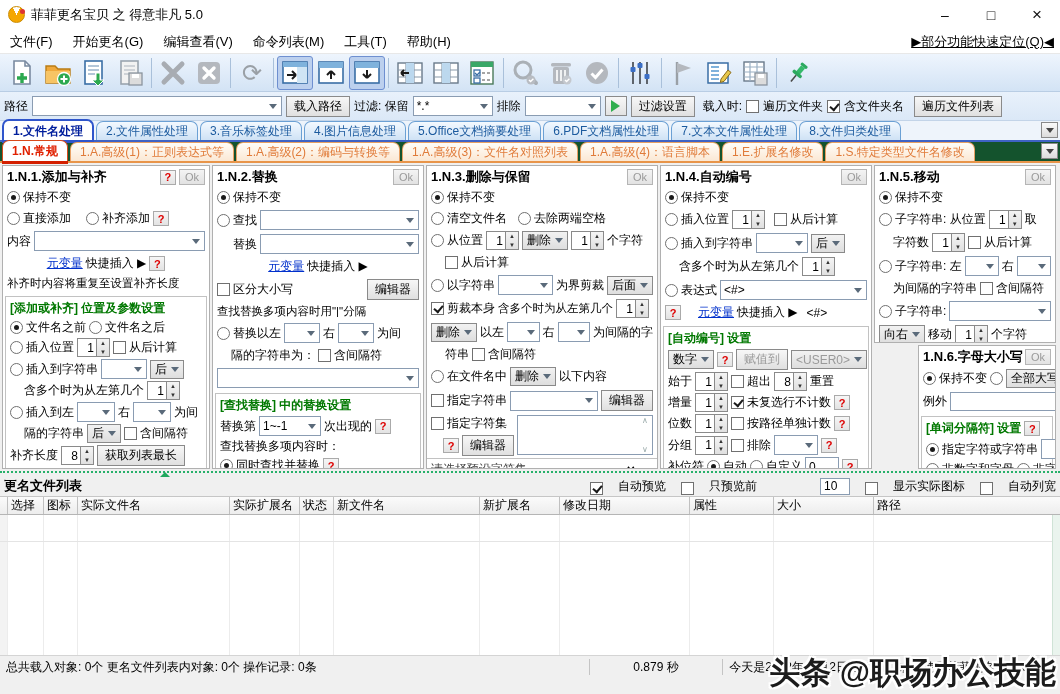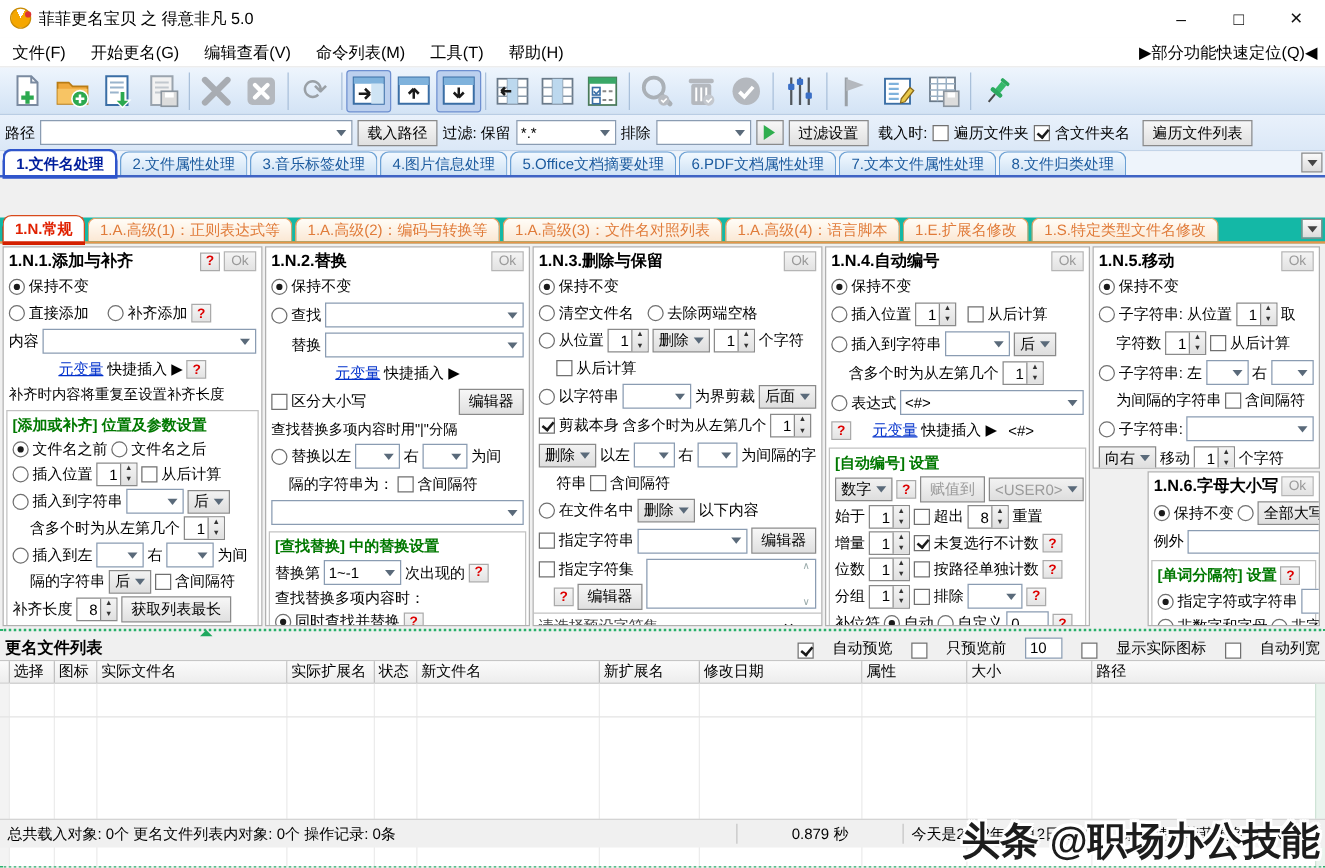--- a/index.html
+++ b/index.html
@@ -9,21 +9,21 @@
   
   .titlebar { height:30px; background:#fff; display:flex; align-items:center; padding-left:8px; border-bottom:1px solid #fff; }
   .appicon { width:17px; height:17px; border-radius:50%; background:conic-gradient(#fff 0 28deg, #f5a700 28deg 332deg, #fff 332deg); border:1px solid #c98a00; position:relative; margin-right:6px; }
   .appicon::after { content:""; position:absolute; right:-1px; top:2px; width:5px; height:5px; border-radius:50%; background:#d33; }
   .wtitle { font-size:13px; }
   .wbtns { margin-left:auto; display:flex; }
   .wbtn { width:46px; height:30px; display:flex; align-items:center; justify-content:center; font-size:14px; color:#111; }
   
   .menubar { height:24px; background:#fff; display:flex; align-items:center; font-size:13px; border-bottom:1px solid #e8e8e8; }
   .menuitem { padding:0 10px; height:100%; display:flex; align-items:center; }
-  .menuquick { margin-left:auto; padding-right:6px; font-size:13px; }
+  .menuquick { margin-left:auto; padding-right:6px; font-size:13px;text-decoration:underline; }
   
   .toolbar { height:38px; background:linear-gradient(#eef5fd,#d3e3f5); display:flex; align-items:center; padding:0 4px; border-bottom:1px solid #b9cde4; }
   .tb { width:36px; height:34px; display:flex; align-items:center; justify-content:center; border:1px solid transparent; border-radius:3px; }
   .tb.pressed { background:#bcd0ee; border-color:#6e8fd0; }
   .tsep { width:1px; height:30px; background:#a9c0da; margin:0 3px; }
   .glyph { font-size:24px; color:#9aa0a6; line-height:1; }
   
   .pathrow { height:29px; background:linear-gradient(#e9f1fb,#dbe8f7); display:flex; align-items:center; gap:4px; padding:0 4px; border-bottom:1px solid #c3d4e8; white-space:nowrap; }
   .cmb { display:inline-flex; align-items:center; background:#fff; border:1px solid #8a9cb2; height:20px; padding-left:3px; }
   .cmb .cv { flex:1; overflow:hidden; }
@@ -33,21 +33,21 @@
   .playbtn { width:22px; height:20px; background:linear-gradient(#f7f7f7,#e2e2e2); border:1px solid #8a8a8a; display:flex; align-items:center; justify-content:center; }
   .playbtn::after { content:""; border-left:9px solid #2fae4e; border-top:6px solid transparent; border-bottom:6px solid transparent; }
   .cb { width:13px; height:13px; background:#fff; border:1px solid #707070; position:relative; flex:none; }
   .cb.c::after { content:""; position:absolute; left:2px; top:2px; width:7px; height:4px; border-left:2px solid #1a1a1a; border-bottom:2px solid #1a1a1a; transform:rotate(-50deg); }
   .rd { width:13px; height:13px; border:1px solid #707070; border-radius:50%; background:#fff; position:relative; flex:none; }
   .rd.c::after { content:""; position:absolute; left:3px; top:3px; width:5px; height:5px; border-radius:50%; background:#1a1a1a; }
   
   .tabs1 { height:21px; display:flex; align-items:flex-end; background:#eef4fb; border-bottom:2px solid #3f63c4; padding-left:2px; }
   .tab1 { padding:1px 9px 0; margin-right:2px; border:1px solid #6ba0d4; border-bottom:none; border-radius:7px 7px 0 0; background:linear-gradient(#f3f9ff,#cfe2f5); color:#1b5a9e; font-size:12px; height:19px; display:flex; align-items:center; white-space:nowrap; }
   .tab1.act { background:#fff; border:2px solid #2f55cb; border-bottom:none; color:#001e9c; font-weight:bold; height:21px; box-shadow:0 3px 0 #2f55cb; }
-  .tabs2 { height:21px; display:flex; align-items:flex-end; background:#14b8a6; border-bottom:2px solid #e8954a; padding-left:2px;margin-top:32px; }
+  .tabs2 { height:21px; display:flex; align-items:flex-end; background:#14532d; border-bottom:2px solid #e8954a; padding-left:2px; }
   .tab2 { padding:1px 9px 0; margin-right:2px; border:1px solid #e8a063; border-bottom:none; border-radius:7px 7px 0 0; background:linear-gradient(#fffdf8,#fbe8d4); color:#e07b39; font-size:12px; height:19px; display:flex; align-items:center; white-space:nowrap; }
   .tab2.act { background:#fff; border-color:#d84a1b; color:#e02000; font-weight:bold; height:21px; box-shadow:0 3px 0 #d42000; }
   .tabdrop { margin-left:auto; margin-right:2px; width:17px; height:16px; border:1px solid #8a8a8a; background:linear-gradient(#fafafa,#dcdcdc); display:flex; align-items:center; justify-content:center; }
   .tabdrop::after { content:""; border-left:4px solid transparent; border-right:4px solid transparent; border-top:5px solid #444; }
   
   .panels { display:flex; gap:2px; padding:2px; height:308px; background:#f0f0f0; align-items:stretch; }
   .panel { background:#fff; border:1px solid #b0b0b0; overflow:hidden; display:flex; flex-direction:column; }
   .ph { display:flex; align-items:center; padding:2px 4px 1px; font-weight:bold; font-size:13px; white-space:nowrap; }
   .ph .sp { flex:1; }
   .okbtn { color:#9a9a9a; background:linear-gradient(#f4f4f4,#e2e2e2); border:1px solid #b5b5b5; font-size:11px; padding:0 5px; height:16px; display:inline-flex; align-items:center; font-weight:normal; }
@@ -944,21 +944,21 @@
     <span class="tri" style="left:160px;"></span>
   </div>
 
 <div class="listbar">
   <span class="title">更名文件列表</span>
   <span class="right">
     <span class="cb c"></span>
       <span>自动预览</span>
     <span class="cb"></span>
       <span>只预览前</span>
-    <input class="inp" style="width: 30px; height: 17px;" value="10">
+    <input class="inp" style="width: 30px; height: 17px; margin-left: 48px;" value="10">
     <span class="cb"></span>
       <span>显示实际图标</span>
     <span class="cb"></span>
       <span>自动列宽</span>
   </span>
 </div>
 
 <div class="thead">
   <span class="th" style="width:8px;padding:0;"></span>
   <span class="th" style="width:36px;">选择</span>

